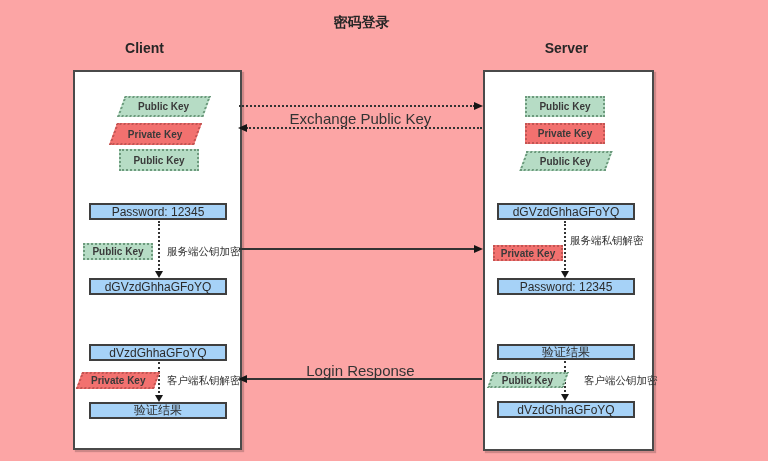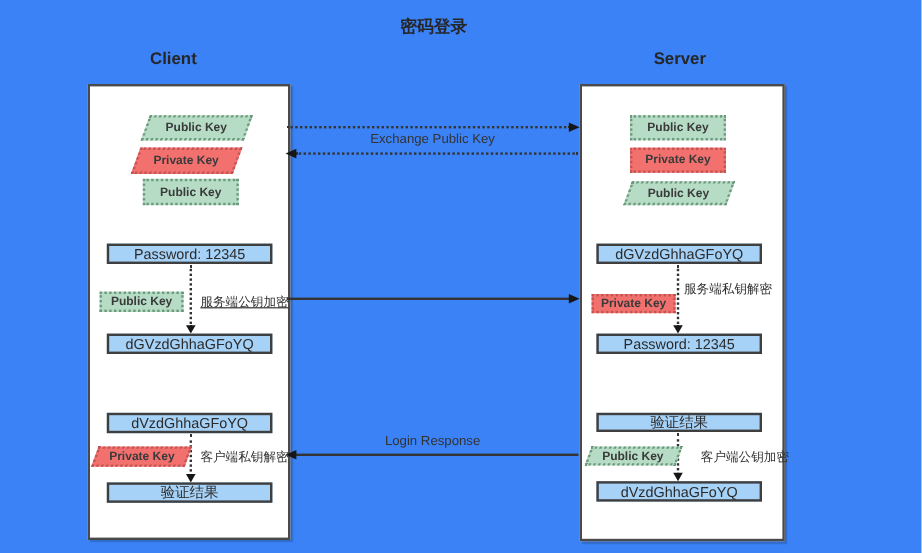--- a/index.html
+++ b/index.html
@@ -1,17 +1,17 @@
 <!DOCTYPE html>
 <html style="--public-fill: #b6dcc5; --public-border: #6d9a7d; --private-fill: #f2716f; --private-border: #c25553; --data-fill: #a6d2f7; --data-border: #3f3f3f; --line: #333333;"><head>
 <meta charset="utf-8">
 <style>
   html,body{margin:0;padding:0;background:#fff;}
   #stage{
-    position:relative;width:768px;height:461px;background:#3b82f6;
+    position:relative;width:768px;height:461px;background:#fca5a5;
     font-family:"Liberation Sans", sans-serif;color:#2e2e2e;overflow:hidden;
   }
   .diagram-title{
     position:absolute;left:73px;top:14px;width:577px;text-align:center;
     font-size:14px;font-weight:bold;color:#262626;
   }
   .panel-title{
     position:absolute;text-align:center;font-size:14px;font-weight:bold;color:#262626;
   }
   .panel{
@@ -25,21 +25,21 @@
   .chip.public{background:var(--public-fill);border:2px dotted var(--public-border);}
   .chip.private{background:var(--private-fill);border:2px dotted var(--private-border);}
   .chip.skew{transform:skewX(-20deg);}
   .chip.skew>span{transform:skewX(20deg);}
   .databox{
     position:absolute;background:var(--data-fill);border:2px solid var(--data-border);
     display:flex;align-items:center;justify-content:center;
     font-size:12px;color:#2b2b2b;box-sizing:border-box;white-space:nowrap;
   }
   .note{position:absolute;font-size:10.5px;color:#333;white-space:nowrap;}
-  .flow-label{position:absolute;text-align:center;font-size:11px;color:#333;}
+  .flow-label{position:absolute;text-align:center;font-size:15px;color:#333;}
   
   .h-arrow{position:absolute;height:10px;}
   .h-arrow .line{position:absolute;top:4px;left:0;right:0;border-top:2px solid var(--line);}
   .h-arrow.dotted .line{border-top-style:dotted;}
   .h-arrow .head{position:absolute;top:1px;width:0;height:0;
     border-top:4px solid transparent;border-bottom:4px solid transparent;}
   .h-arrow.to-right .head{right:-1px;border-left:9px solid #161616;}
   .h-arrow.to-right .line{right:7px;}
   .h-arrow.to-left .head{left:-1px;border-right:9px solid #161616;}
   .h-arrow.to-left .line{left:7px;}
@@ -71,21 +71,21 @@
       </div>
 
     <div class="databox" style="left:14px;top:131px;width:138px;height:17px;">Password: 12345</div>
     <div class="v-arrow" style="left:80px;top:149px;height:57px;">
         <div class="vline"></div>
         <div class="vhead"></div>
       </div>
     <div class="chip public" style="left:8px;top:171px;width:70px;height:17px;">
         <span>Public Key</span>
       </div>
-    <div class="note" style="left:92px;top:173px;text-decoration:underline;">服务端公钥加密</div>
+    <div class="note" style="left:92px;top:173px;">服务端公钥加密</div>
     <div class="databox" style="left:14px;top:206px;width:138px;height:17px;">dGVzdGhhaGFoYQ</div>
 
     <div class="databox" style="left:14px;top:272px;width:138px;height:17px;">dVzdGhhaGFoYQ</div>
     <div class="v-arrow" style="left:80px;top:290px;height:40px;">
         <div class="vline"></div>
         <div class="vhead"></div>
       </div>
     <div class="chip private skew" style="left:4px;top:300px;width:78px;height:17px;">
         <span>Private Key</span>
       </div>

